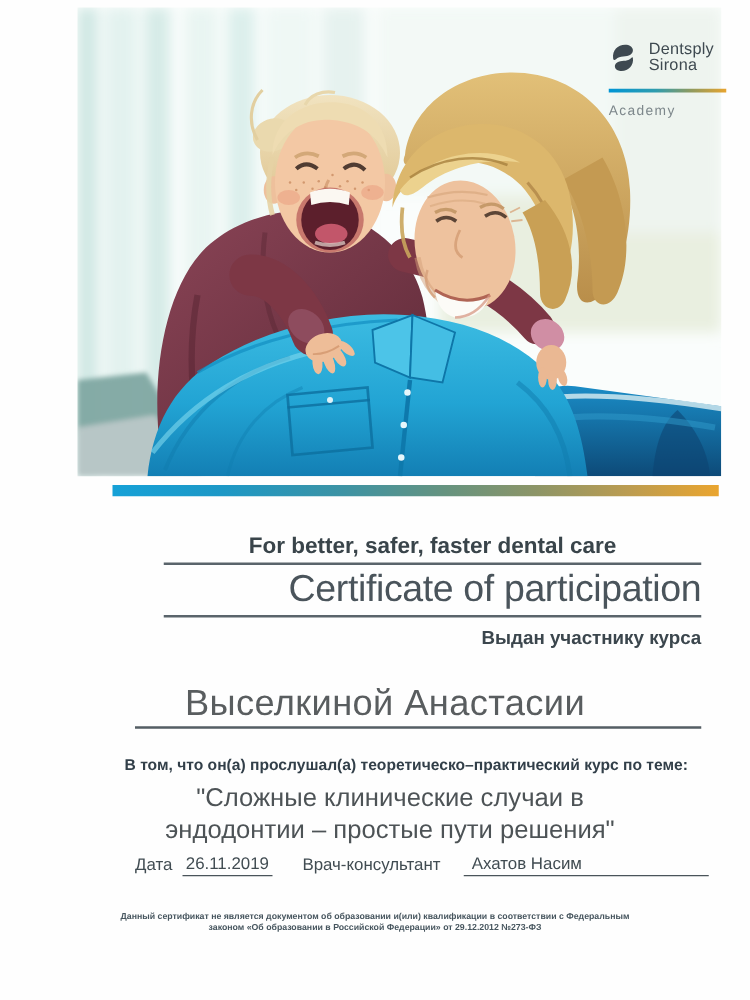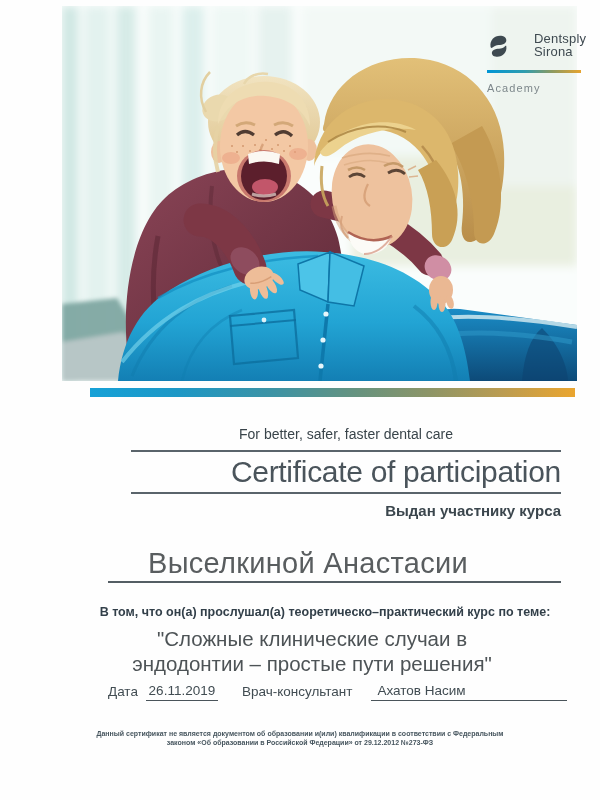--- a/index.html
+++ b/index.html
@@ -4,30 +4,30 @@
 <style>
   html,body{margin:0;padding:0;}
   body{width:600px;height:800px;background:#ffffff;font-family:"Liberation Sans",sans-serif;color:#3d474d;}
   .page{position:relative;width:600px;height:800px;background:#fefefe;overflow:hidden;}
 
   
   .photo{position:absolute;left:62px;top:6px;width:515px;height:375px;}
 
   
   .brand{position:absolute;left:487px;top:32px;width:100px;}
-  .brand-row{display:flex;align-items:flex-start;gap:24px;}
+  .brand-row{display:flex;align-items:flex-start;gap:9px;}
   .brand-text{font-size:13px;line-height:13px;color:#3e4950;letter-spacing:.2px;}
   .brand-rule{width:94px;height:2.5px;margin-top:6px;background:linear-gradient(90deg,#0095d5 0%,#2f9cae 40%,#8f9a5f 70%,#e7a42f 100%);}
   .academy{margin-top:9px;font-size:11px;color:#7d878b;letter-spacing:1.1px;}
 
   
   .gbar{position:absolute;left:90px;top:388px;width:485px;height:9px;
     background:linear-gradient(90deg,#16a1d7 0%,#1d98c6 18%,#3d93a4 38%,#66937f 55%,#8d9567 70%,#bb9c51 85%,#eaa52f 100%);}
 
-  .tagline{position:absolute;left:131px;top:426px;width:430px;text-align:center;font-size:14px;font-weight:400;color:#39444a;white-space:nowrap;}
+  .tagline{position:absolute;left:131px;top:426px;width:430px;text-align:center;font-size:18px;font-weight:700;color:#39444a;white-space:nowrap;}
 
   .rule{position:absolute;height:1.7px;background:#5a646b;}
   .rule-top{left:131px;top:450px;width:430px;}
   .rule-bottom{left:131px;top:492px;width:430px;}
   .rule-name{left:108px;top:581px;width:453px;background:#545e64;}
 
   .cert-title{position:absolute;left:131px;top:453px;width:430px;text-align:right;font-size:30px;line-height:38px;color:#4a545b;white-space:nowrap;letter-spacing:-.3px;}
   .issued{position:absolute;left:131px;top:502px;width:430px;text-align:right;font-size:15px;font-weight:700;color:#3b464d;}
   .pname{position:absolute;left:78px;top:547px;width:460px;text-align:center;font-size:29px;color:#595d5f;letter-spacing:.3px;}
   .intro{position:absolute;left:85px;top:605px;width:480px;text-align:center;font-size:12.5px;font-weight:700;color:#323f49;white-space:nowrap;}

